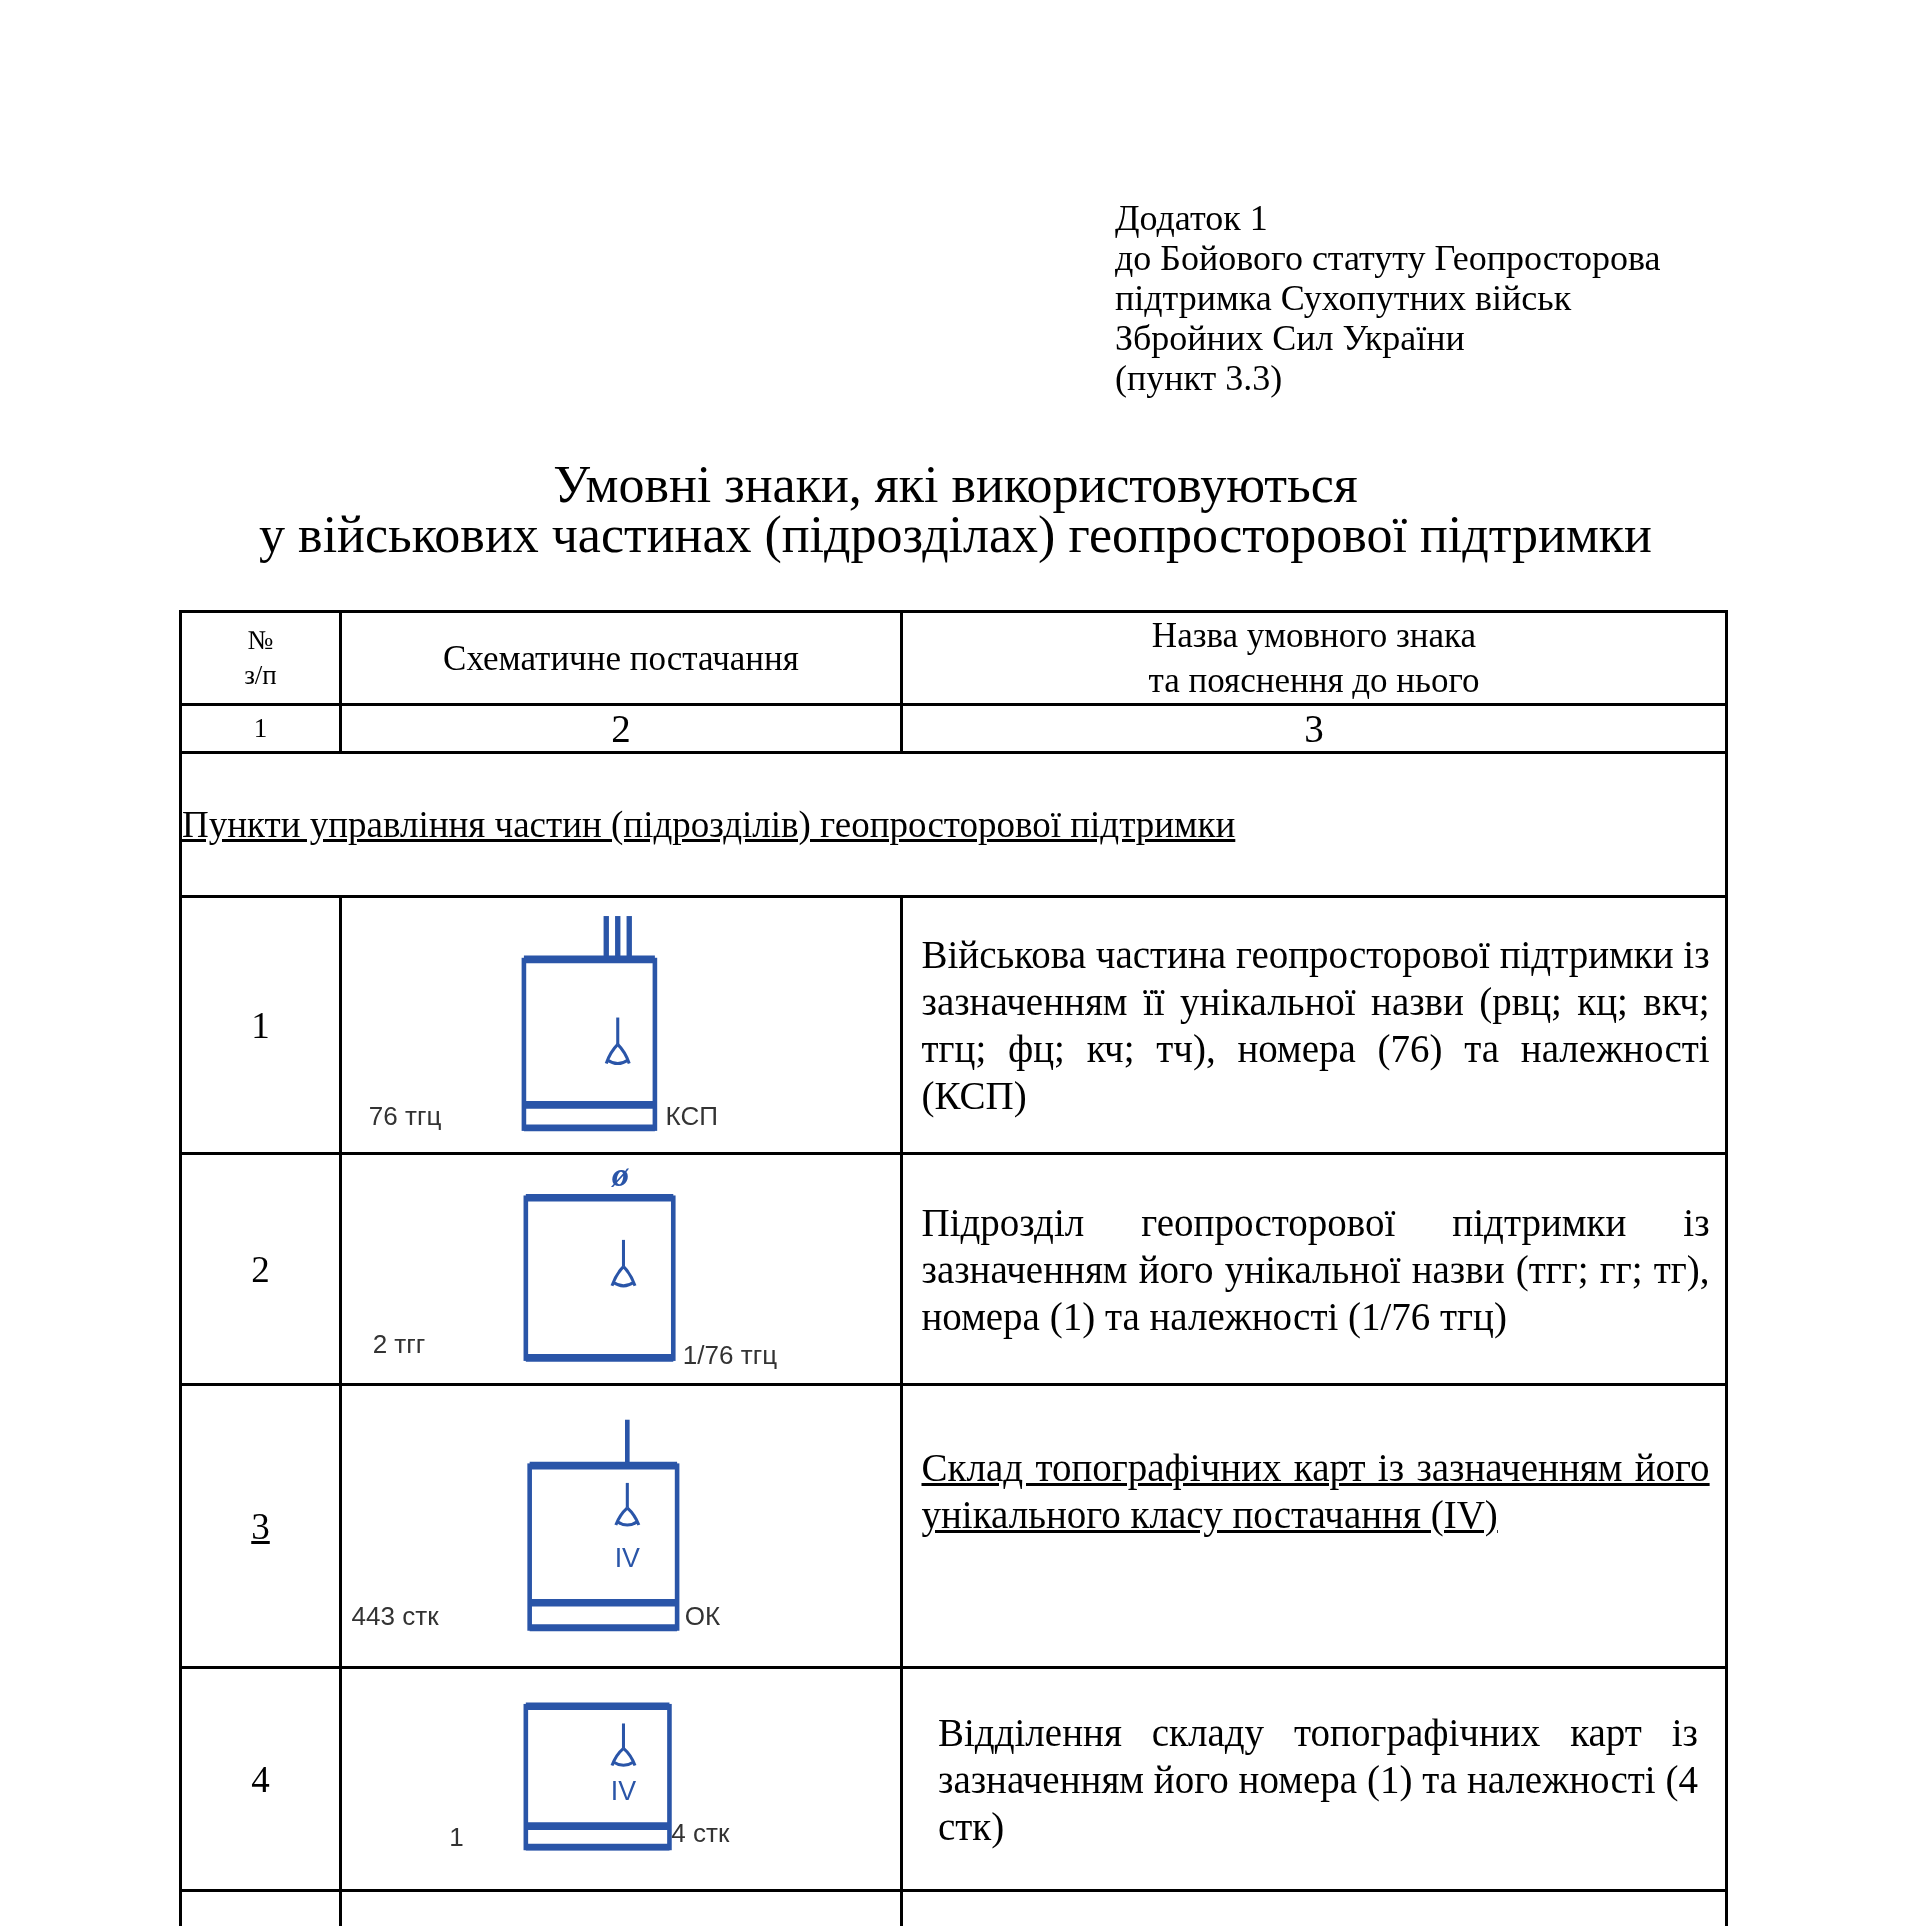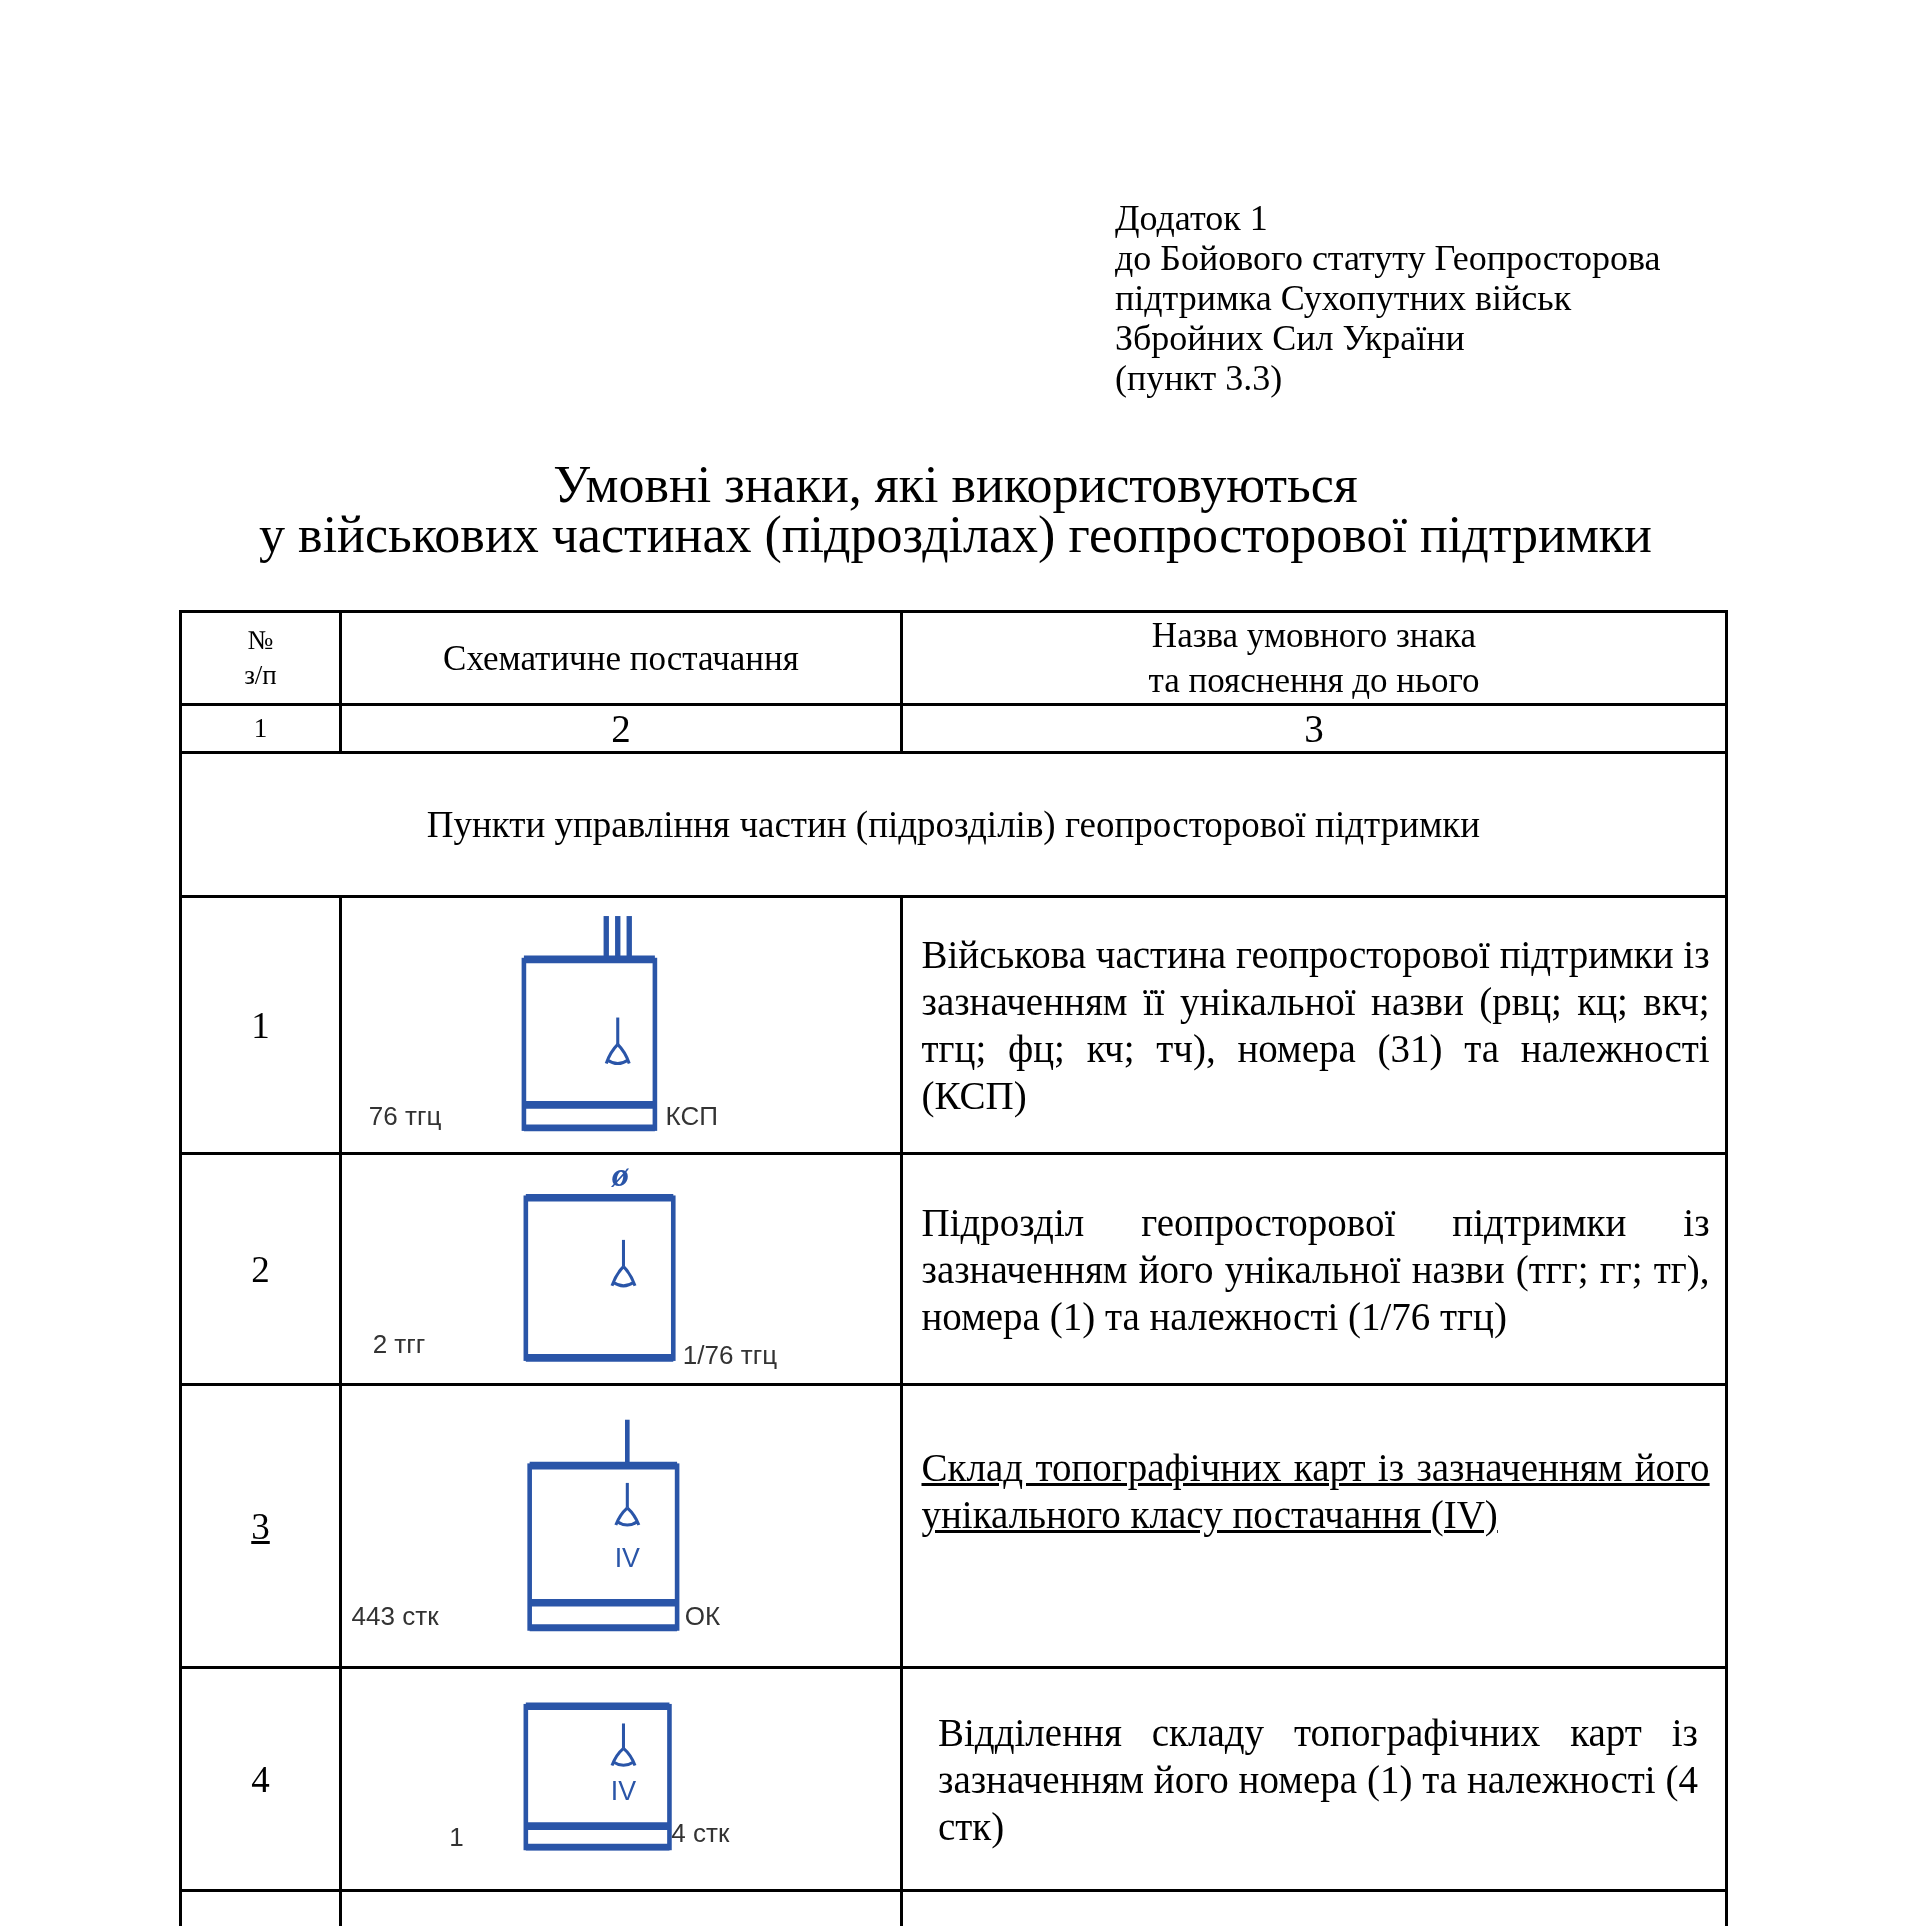--- a/index.html
+++ b/index.html
@@ -10,21 +10,21 @@
   .title { position:absolute; left:0; width:1911px; top:460px; text-align:center;
            font-size:52px; line-height:50px; }
   table.signs { position:absolute; left:179px; top:610px; width:1547px;
                 border-collapse:collapse; table-layout:fixed; }
   table.signs td { border:3.9px solid #000; padding:0; vertical-align:middle; }
   col.c1 { width:160px; } col.c2 { width:561px; } col.c3 { width:825px; }
   .hdr td { height:89px; text-align:center; font-size:35px; line-height:45px; }
   .hdr .num { font-size:27px; line-height:35px; }
   .colnums td { height:44px; text-align:center; font-size:39px; }
   .colnums .n1 { font-size:27px; }
-  .section td { height:141px; text-align:center; font-size:37px; padding-top:7.7px; }
+  .section td { height:141px; text-align:left; font-size:37px; padding-top:7.7px;text-decoration:underline; }
   .row .idx { text-align:center; font-size:37px; }
   .row .sym { position:relative; }
   .row .sym svg { display:block; width:100%; height:100%; }
   .row .desc { font-size:39px; line-height:47px; text-align:justify; padding:0 15.4px 0 18.5px; }
   .r1 td { height:254px; } .r2 td { height:228px; } .r3 td { height:222px;text-decoration:underline; }
   .r4 td { height:220px; } .r5 td { height:299px; }
   .lbl { font-family:"Liberation Sans", "DejaVu Sans", sans-serif; fill:#333; }
   .blue { stroke:#2a55a8; fill:none; }
 </style>
 </head>
@@ -84,21 +84,21 @@
           <line x1="475" y1="598" x2="817" y2="598" stroke-width="18"></line>
         </g>
         <g class="blue" stroke-width="8">
           <line x1="720" y1="310" x2="720" y2="380"></line>
           <path d="M720 380 Q700 400 690 430 M720 380 Q740 400 750 430 M692 420 Q720 440 748 420"></path>
         </g>
         <text class="lbl" x="70" y="590" font-size="68">76 тгц</text>
         <text class="lbl" x="845" y="590" font-size="68">КСП</text>
       </svg>
     </td>
-    <td class="desc">Військова частина геопросторової підтримки із зазначенням її унікальної назви (рвц; кц; вкч; тгц; фц; кч; тч), номера (31) та належності (КСП)</td>
+    <td class="desc">Військова частина геопросторової підтримки із зазначенням її унікальної назви (рвц; кц; вкч; тгц; фц; кч; тч), номера (76) та належності (КСП)</td>
   </tr>
 
   <tr class="row r2">
     <td class="idx">2</td>
     <td class="sym">
       <svg viewBox="0 0 1457 592">
         <text x="727" y="80" text-anchor="middle" font-size="90" fill="#2a55a8" font-style="italic" font-weight="bold">ø</text>
         <g class="blue" stroke-width="12">
           <rect x="480" y="110" width="385" height="420"></rect>
           <line x1="480" y1="110" x2="865" y2="110" stroke-width="20"></line>

